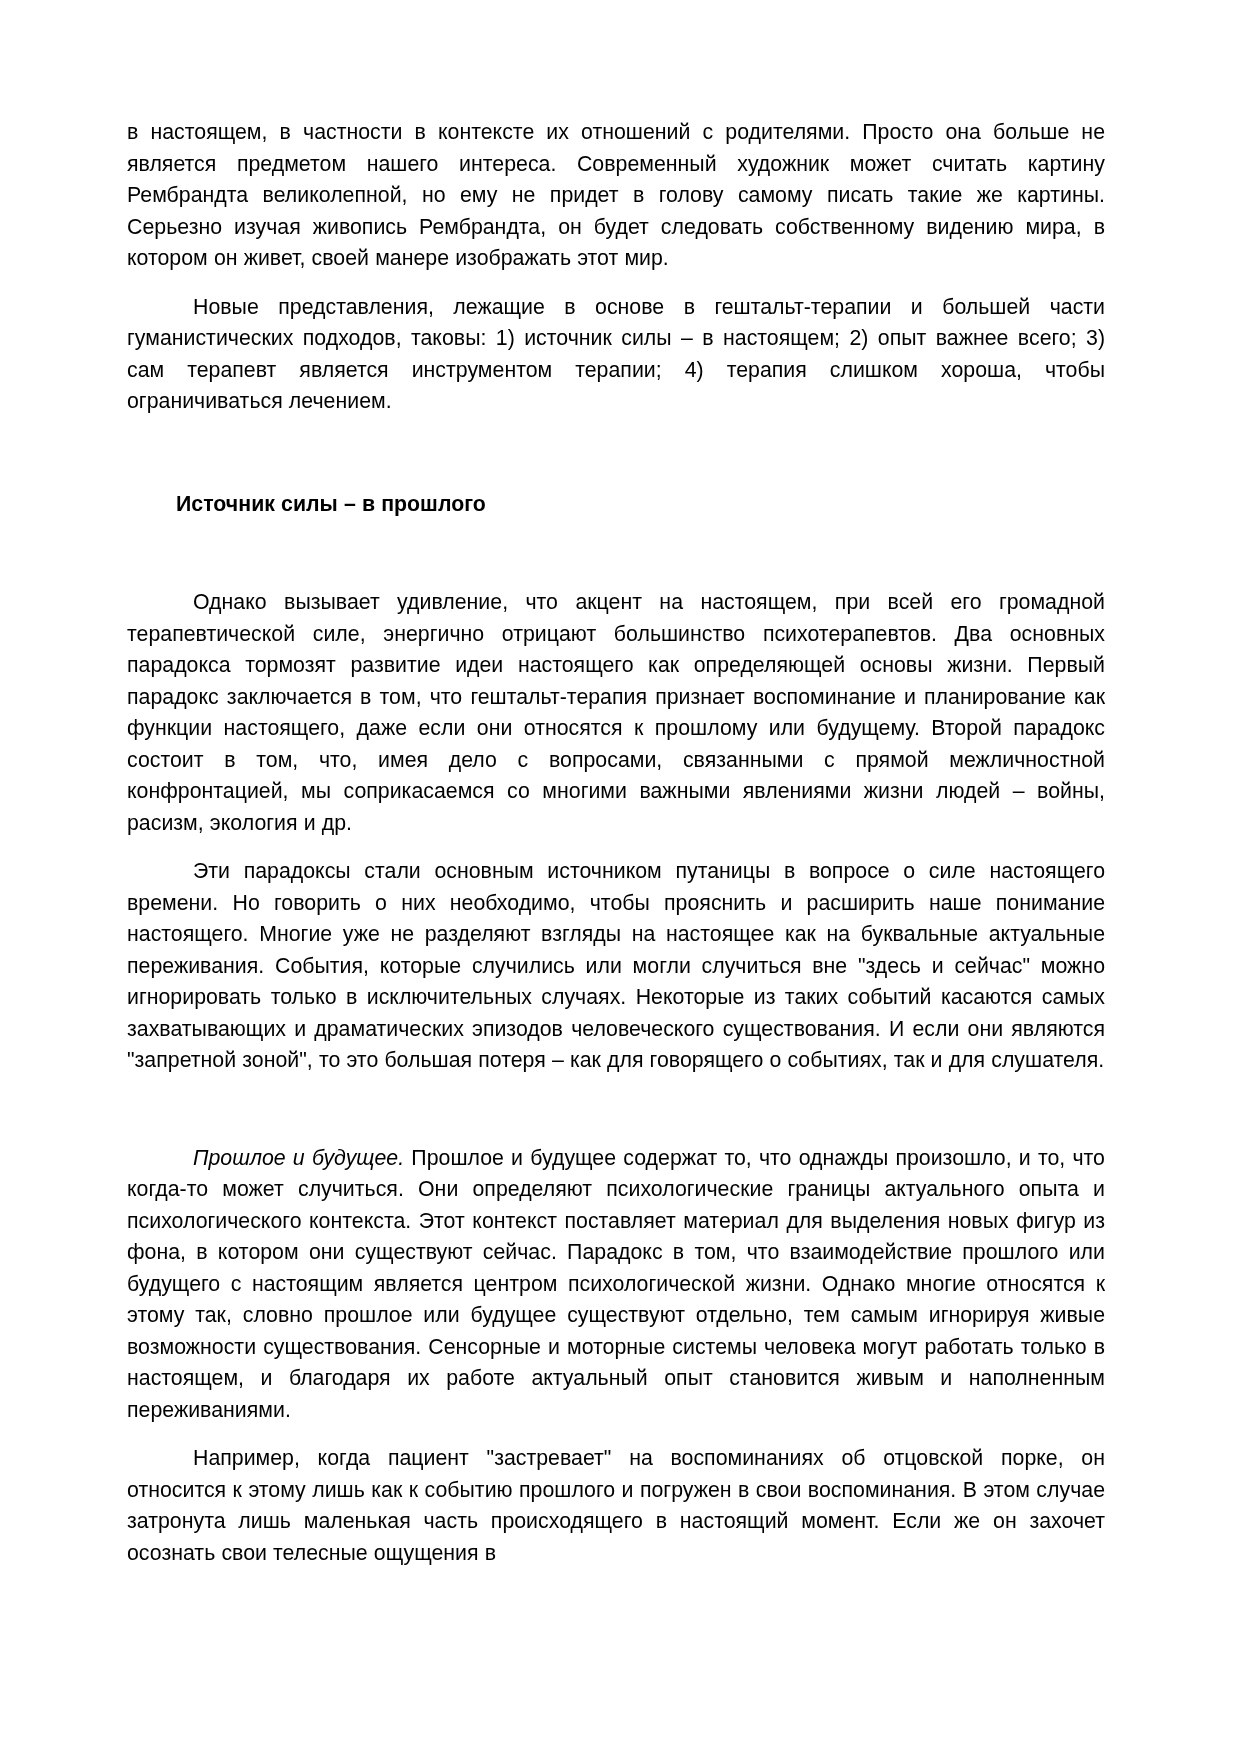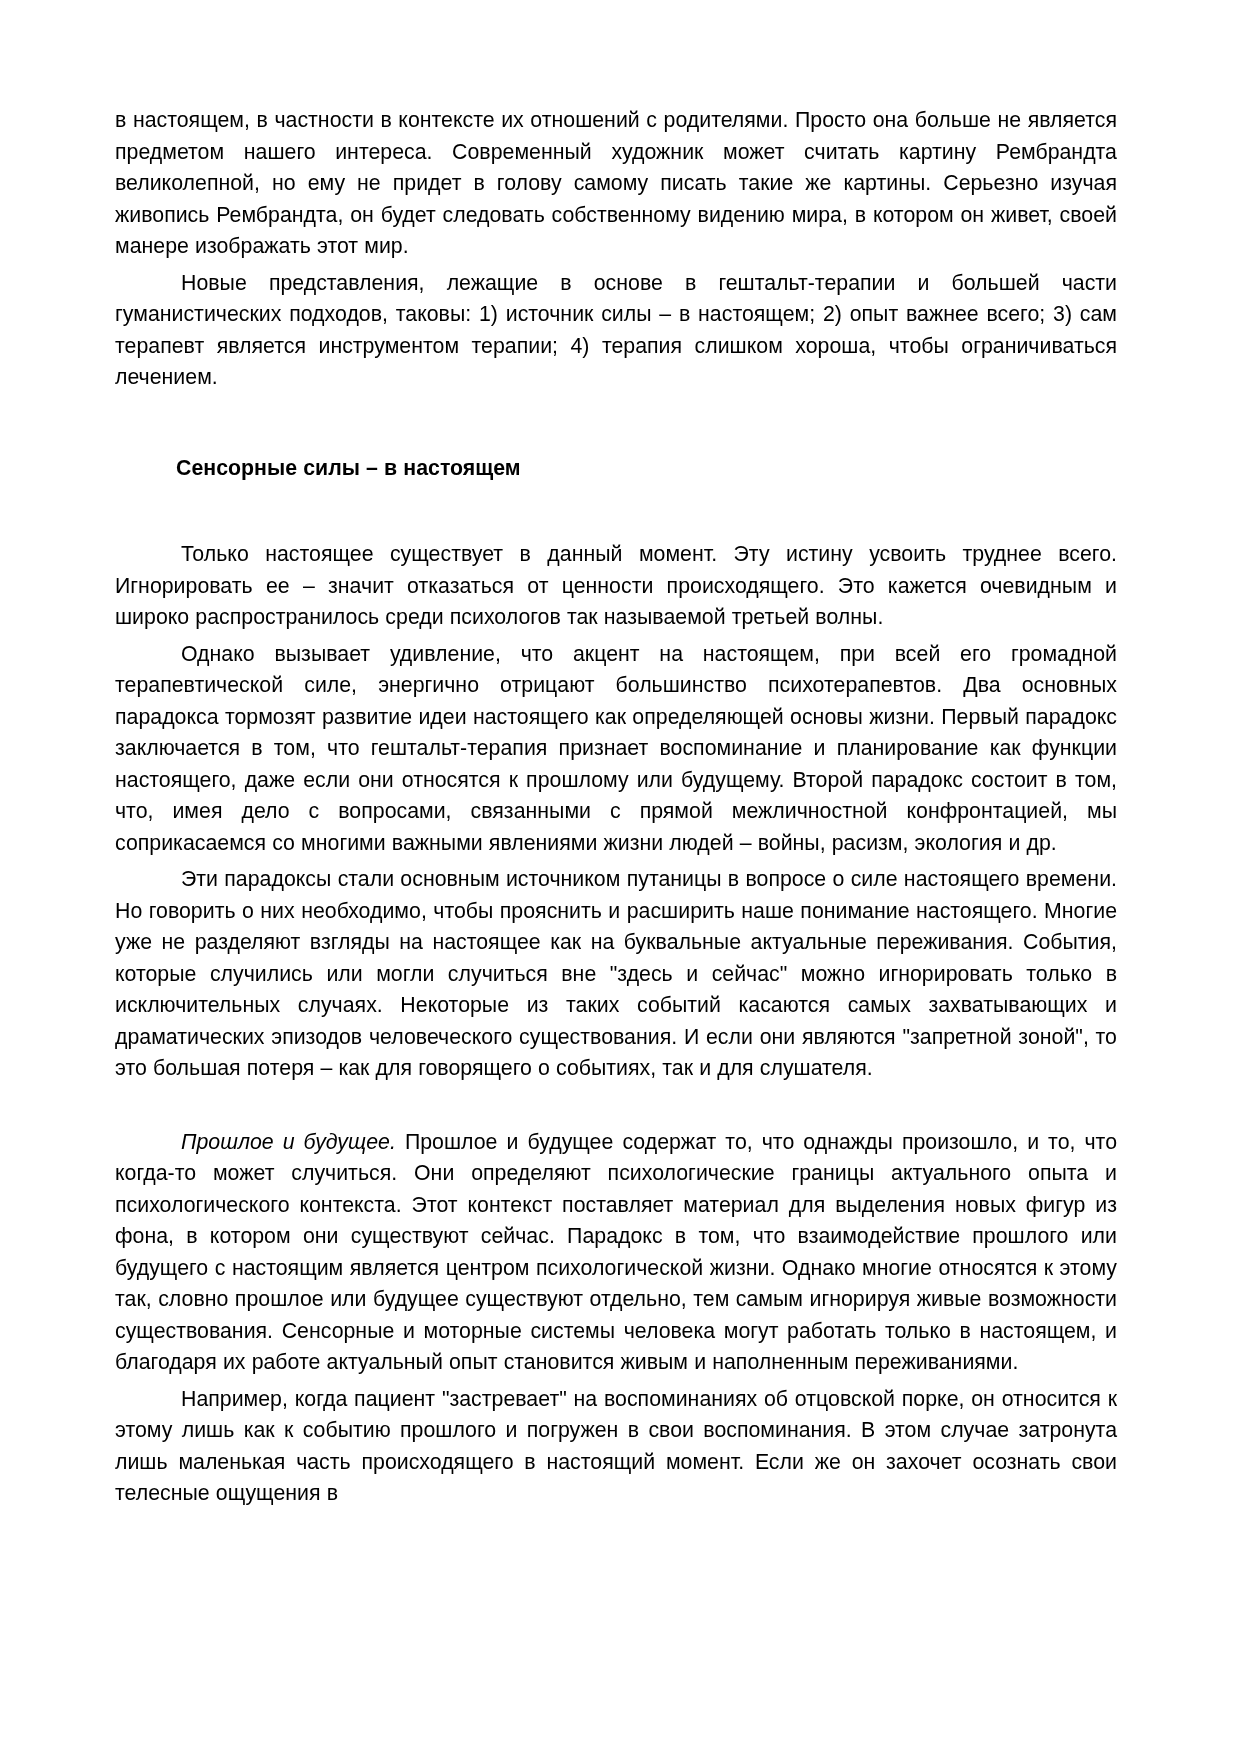--- a/index.html
+++ b/index.html
@@ -24,21 +24,21 @@
   }
   .doc-body {
     font-size: 21.3px;
     line-height: 31.5px;
     text-align: justify;
     text-justify: inter-word;
     letter-spacing: 0.02px;
     word-spacing: 0.2px;
   }
   p {
-    margin: 5px;
+    margin: 17px;
     padding: 0;
     text-align: justify;
   }
   p.indent {
     text-indent: 66px;
   }
   p.noindent {
     text-indent: 0;
   }
   .section-heading {
@@ -63,25 +63,24 @@
 
 <div class="page">
   <div class="doc-body">
 
     <p class="noindent">в настоящем, в частности в контексте их отношений с родителями. Просто она больше не является предметом нашего интереса. Современный художник может считать картину Рембрандта великолепной, но ему не придет в голову самому писать такие же картины. Серьезно изучая живопись Рембрандта, он будет следовать собственному видению мира, в котором он живет, своей манере изображать этот мир.</p>
 
     <p class="indent">Новые представления, лежащие   в основе в гештальт-терапии и большей части гуманистических подходов, таковы: 1) источник силы – в настоящем; 2) опыт важнее всего; 3) сам терапевт является инструментом терапии; 4) терапия слишком хороша, чтобы ограничиваться лечением.</p>
 
     <div class="gap-before-heading"></div>
 
-    <p class="section-heading">Сенсорные силы – в настоящем</p>
+    <p class="section-heading">Источник силы – в прошлого</p>
 
     <div class="gap-after-heading"></div>
 
-    <p class="indent">Только настоящее существует в данный момент. Эту истину усвоить труднее всего. Игнорировать ее – значит отказаться от ценности происходящего. Это кажется очевидным и широко распространилось среди психологов так называемой третьей волны.</p>
 
     <p class="indent">Однако вызывает удивление, что акцент на настоящем, при всей его громадной терапевтической силе, энергично отрицают большинство психотерапевтов. Два основных парадокса тормозят развитие идеи настоящего как определяющей основы жизни. Первый парадокс заключается в том, что гештальт-терапия признает воспоминание и планирование как функции настоящего, даже если они относятся к прошлому или будущему. Второй парадокс состоит в том, что, имея дело с вопросами, связанными с прямой межличностной конфронтацией, мы соприкасаемся со многими важными явлениями жизни людей – войны, расизм, экология и др.</p>
 
     <p class="indent">Эти парадоксы стали основным источником путаницы в вопросе о силе настоящего времени. Но говорить о них необходимо, чтобы прояснить и расширить наше понимание настоящего. Многие уже не разделяют взгляды на настоящее как на буквальные актуальные переживания. События, которые случились или могли случиться вне "здесь и сейчас" можно игнорировать только в исключительных случаях. Некоторые из таких событий касаются самых захватывающих и драматических эпизодов человеческого существования. И если они являются "запретной зоной", то это большая потеря – как для говорящего о событиях, так и для слушателя.</p>
 
     <div class="gap-block"></div>
 
     <p class="indent"><span class="runin">Прошлое и будущее.</span><span> Прошлое и будущее содержат то, что однажды произошло, и то, что когда-то может случиться. Они определяют психологические границы актуального опыта и психологического контекста. Этот контекст поставляет материал для выделения новых фигур из фона, в котором они существуют сейчас. Парадокс в том, что взаимодействие прошлого или будущего с настоящим является центром психологической жизни. Однако многие относятся к  этому так, словно прошлое или будущее существуют отдельно, тем самым игнорируя живые возможности существования. Сенсорные и моторные системы человека могут работать только в настоящем, и благодаря их работе актуальный опыт становится живым и наполненным переживаниями.</span></p>
 
     <p class="indent">Например, когда пациент "застревает" на воспоминаниях об отцовской порке, он относится к этому лишь как к событию прошлого и погружен в свои воспоминания. В этом случае затронута лишь маленькая часть происходящего в настоящий момент. Если же он захочет осознать свои телесные ощущения в</p>

